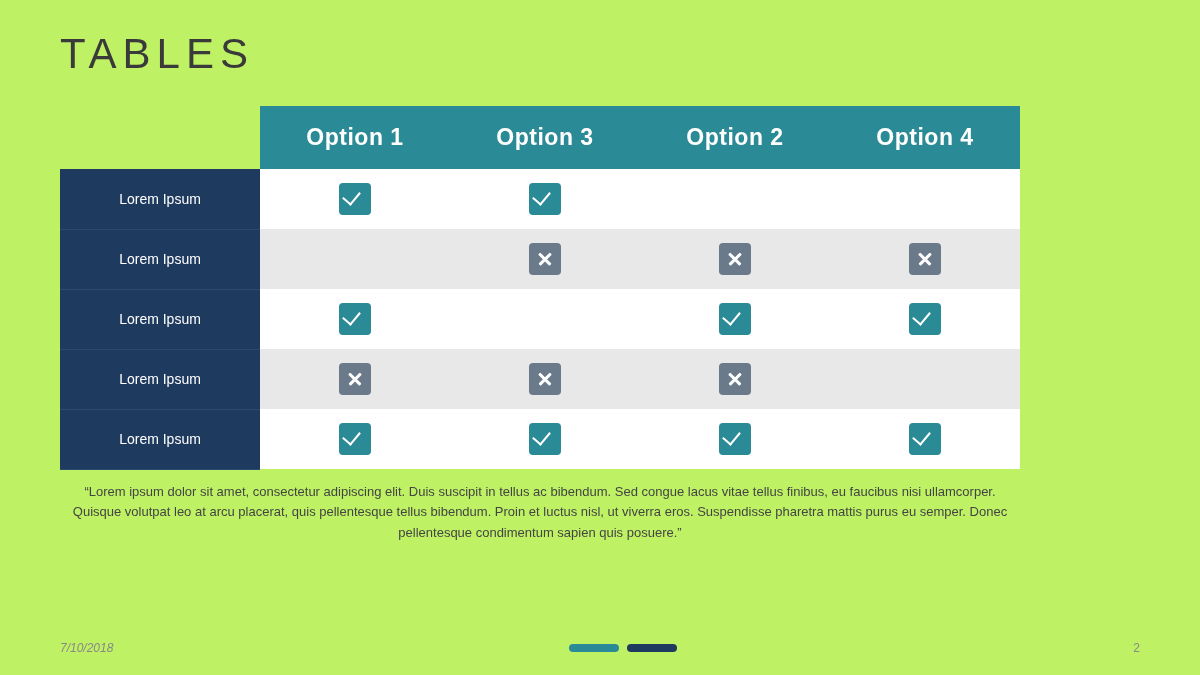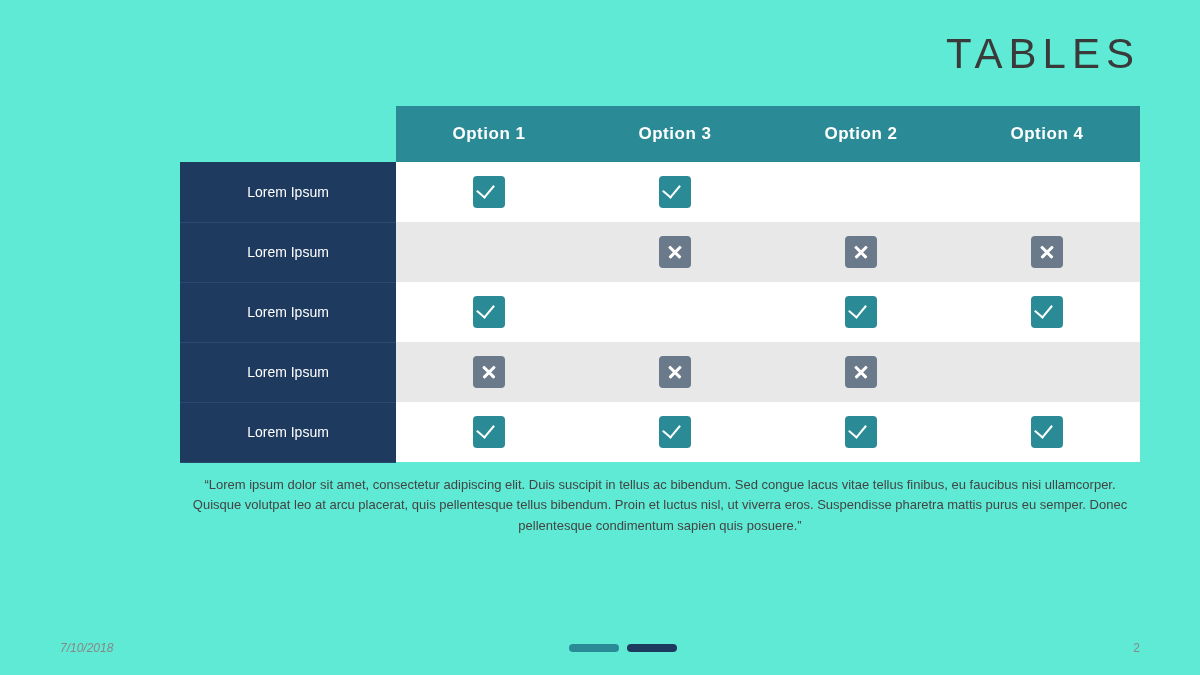--- a/index.html
+++ b/index.html
@@ -8,24 +8,24 @@
       height: 675px;
       background: #ffffff;
       font-family: 'Segoe UI', Arial, sans-serif;
       overflow: hidden;
       position: relative;
     }
 
     .slide {
       width: 1200px;
       height: 675px;
-      background: #5eead4;
+      background: #bef264;
       display: flex;
       flex-direction: column;
-      align-items: flex-end;
+      align-items: flex-start;
       padding: 30px 60px 20px 60px;
     }
 
     .title {
       font-size: 42px;
       font-weight: 300;
       letter-spacing: 6px;
       color: #3a3a3a;
       margin-bottom: 28px;
       text-transform: uppercase;
@@ -36,21 +36,21 @@
     }
 
     table {
       width: 100%;
       border-collapse: collapse;
     }
 
     thead tr th {
       background-color: #2a8a96;
       color: #ffffff;
-      font-size: 17px;
+      font-size: 23px;
       font-weight: 600;
       text-align: center;
       padding: 18px 11px;
       letter-spacing: 0.5px;
     }
 
     thead tr th:first-child {
       background: transparent;
       border: none;
     }
@@ -67,21 +67,21 @@
     tbody tr:nth-child(even) td:not(.row-header) {
       background-color: #e8e8e8;
     }
 
     .row-header {
       background-color: #1e3a5f;
       color: #ffffff;
       font-size: 14px;
       text-align: center;
       padding: 14px 16px;
-      width: 216px;
+      width: 200px;
       border-bottom: 1px solid #2a4a6f;
     }
 
     .icon-check {
       display: inline-block;
       width: 32px;
       height: 32px;
       background-color: #2a8a96;
       border-radius: 4px;
       position: relative;

